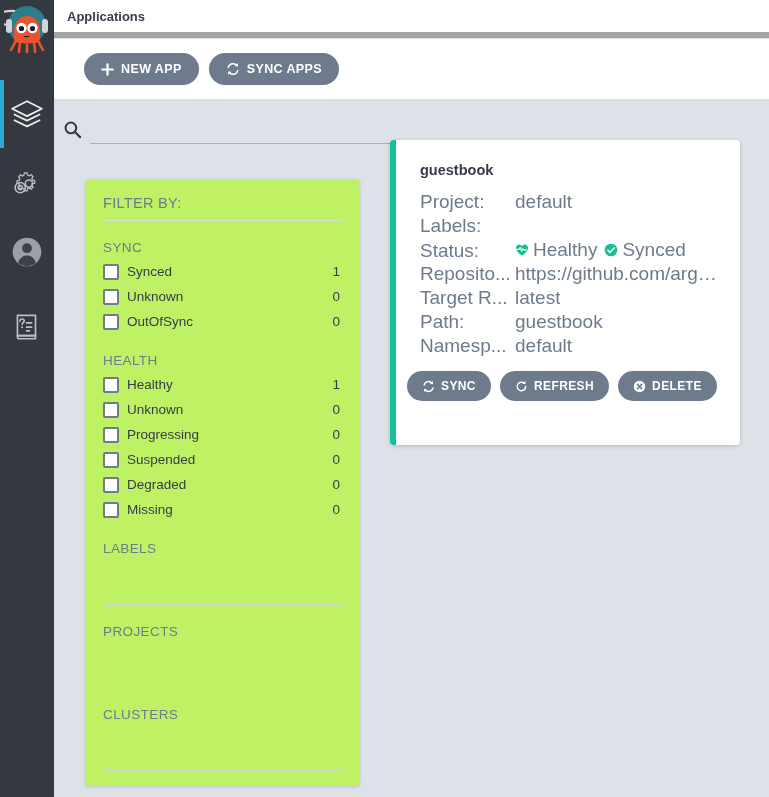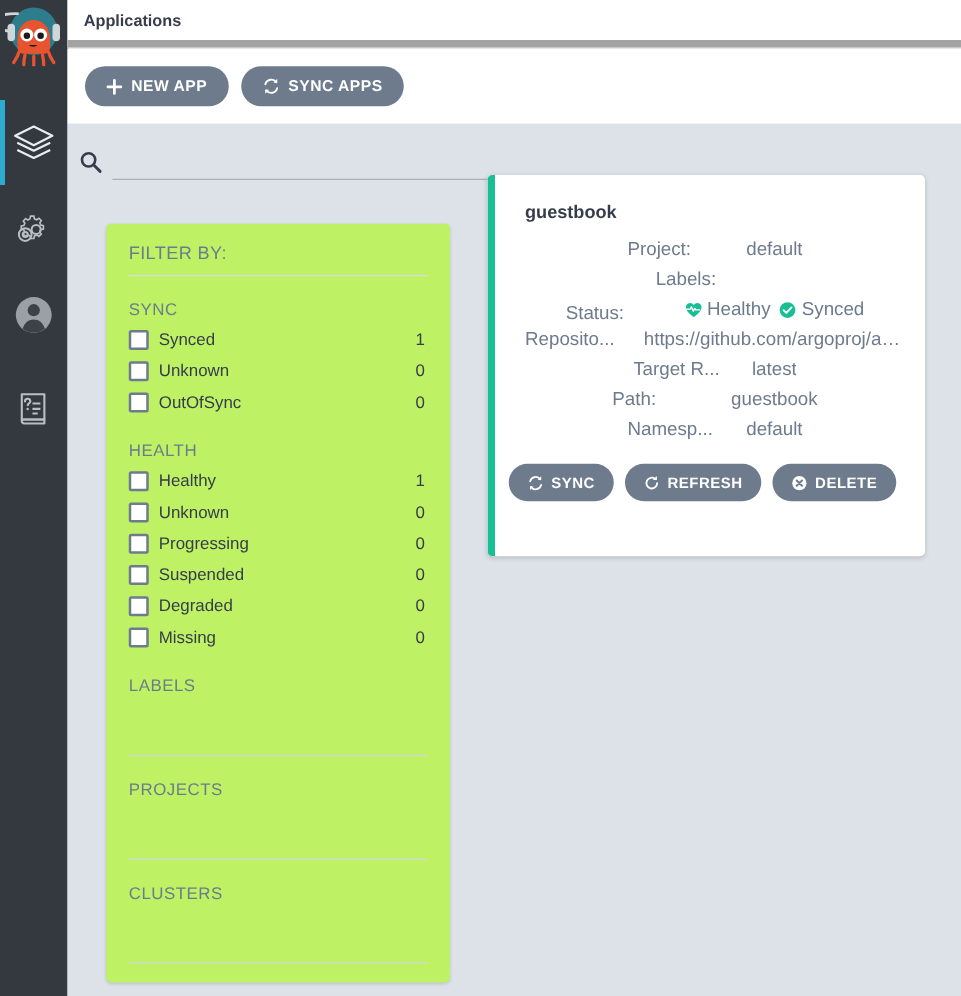--- a/index.html
+++ b/index.html
@@ -53,21 +53,21 @@
     color: #363c4a;
     font-weight: 700;
   }
 
   
   #toolbar {
     position: absolute; left: 54px; top: 39px;
     width: 715px; height: 60px;
     background: #ffffff;
     display: flex; align-items: center;
-    padding-left: 14px;
+    padding-left: 30px;
     gap: 10px;
   }
   .pill-btn {
     display: inline-flex; align-items: center; gap: 7px;
     height: 32px;
     padding: 0 17px;
     border: none; border-radius: 16px;
     background: #6d7b8d;
     color: #ffffff;
     font-family: "Liberation Sans", sans-serif;
@@ -174,22 +174,21 @@
   #card-title {
     font-size: 14.5px;
     font-weight: 700;
     color: #363c4a;
     margin-bottom: 13px;
   }
   .kv-row {
     display: flex;
     align-items: baseline;
     height: 24px;
-    font-size: 15px;
-    justify-content: center;
+    font-size: 19px;
   }
   .kv-key {
     width: 95px; flex: none;
     color: #6d7b8d;
     white-space: nowrap; overflow: hidden; text-overflow: ellipsis;
   }
   .kv-val {
     color: #6d7b8d;
     white-space: nowrap; overflow: hidden; text-overflow: ellipsis;
     max-width: 222px;

